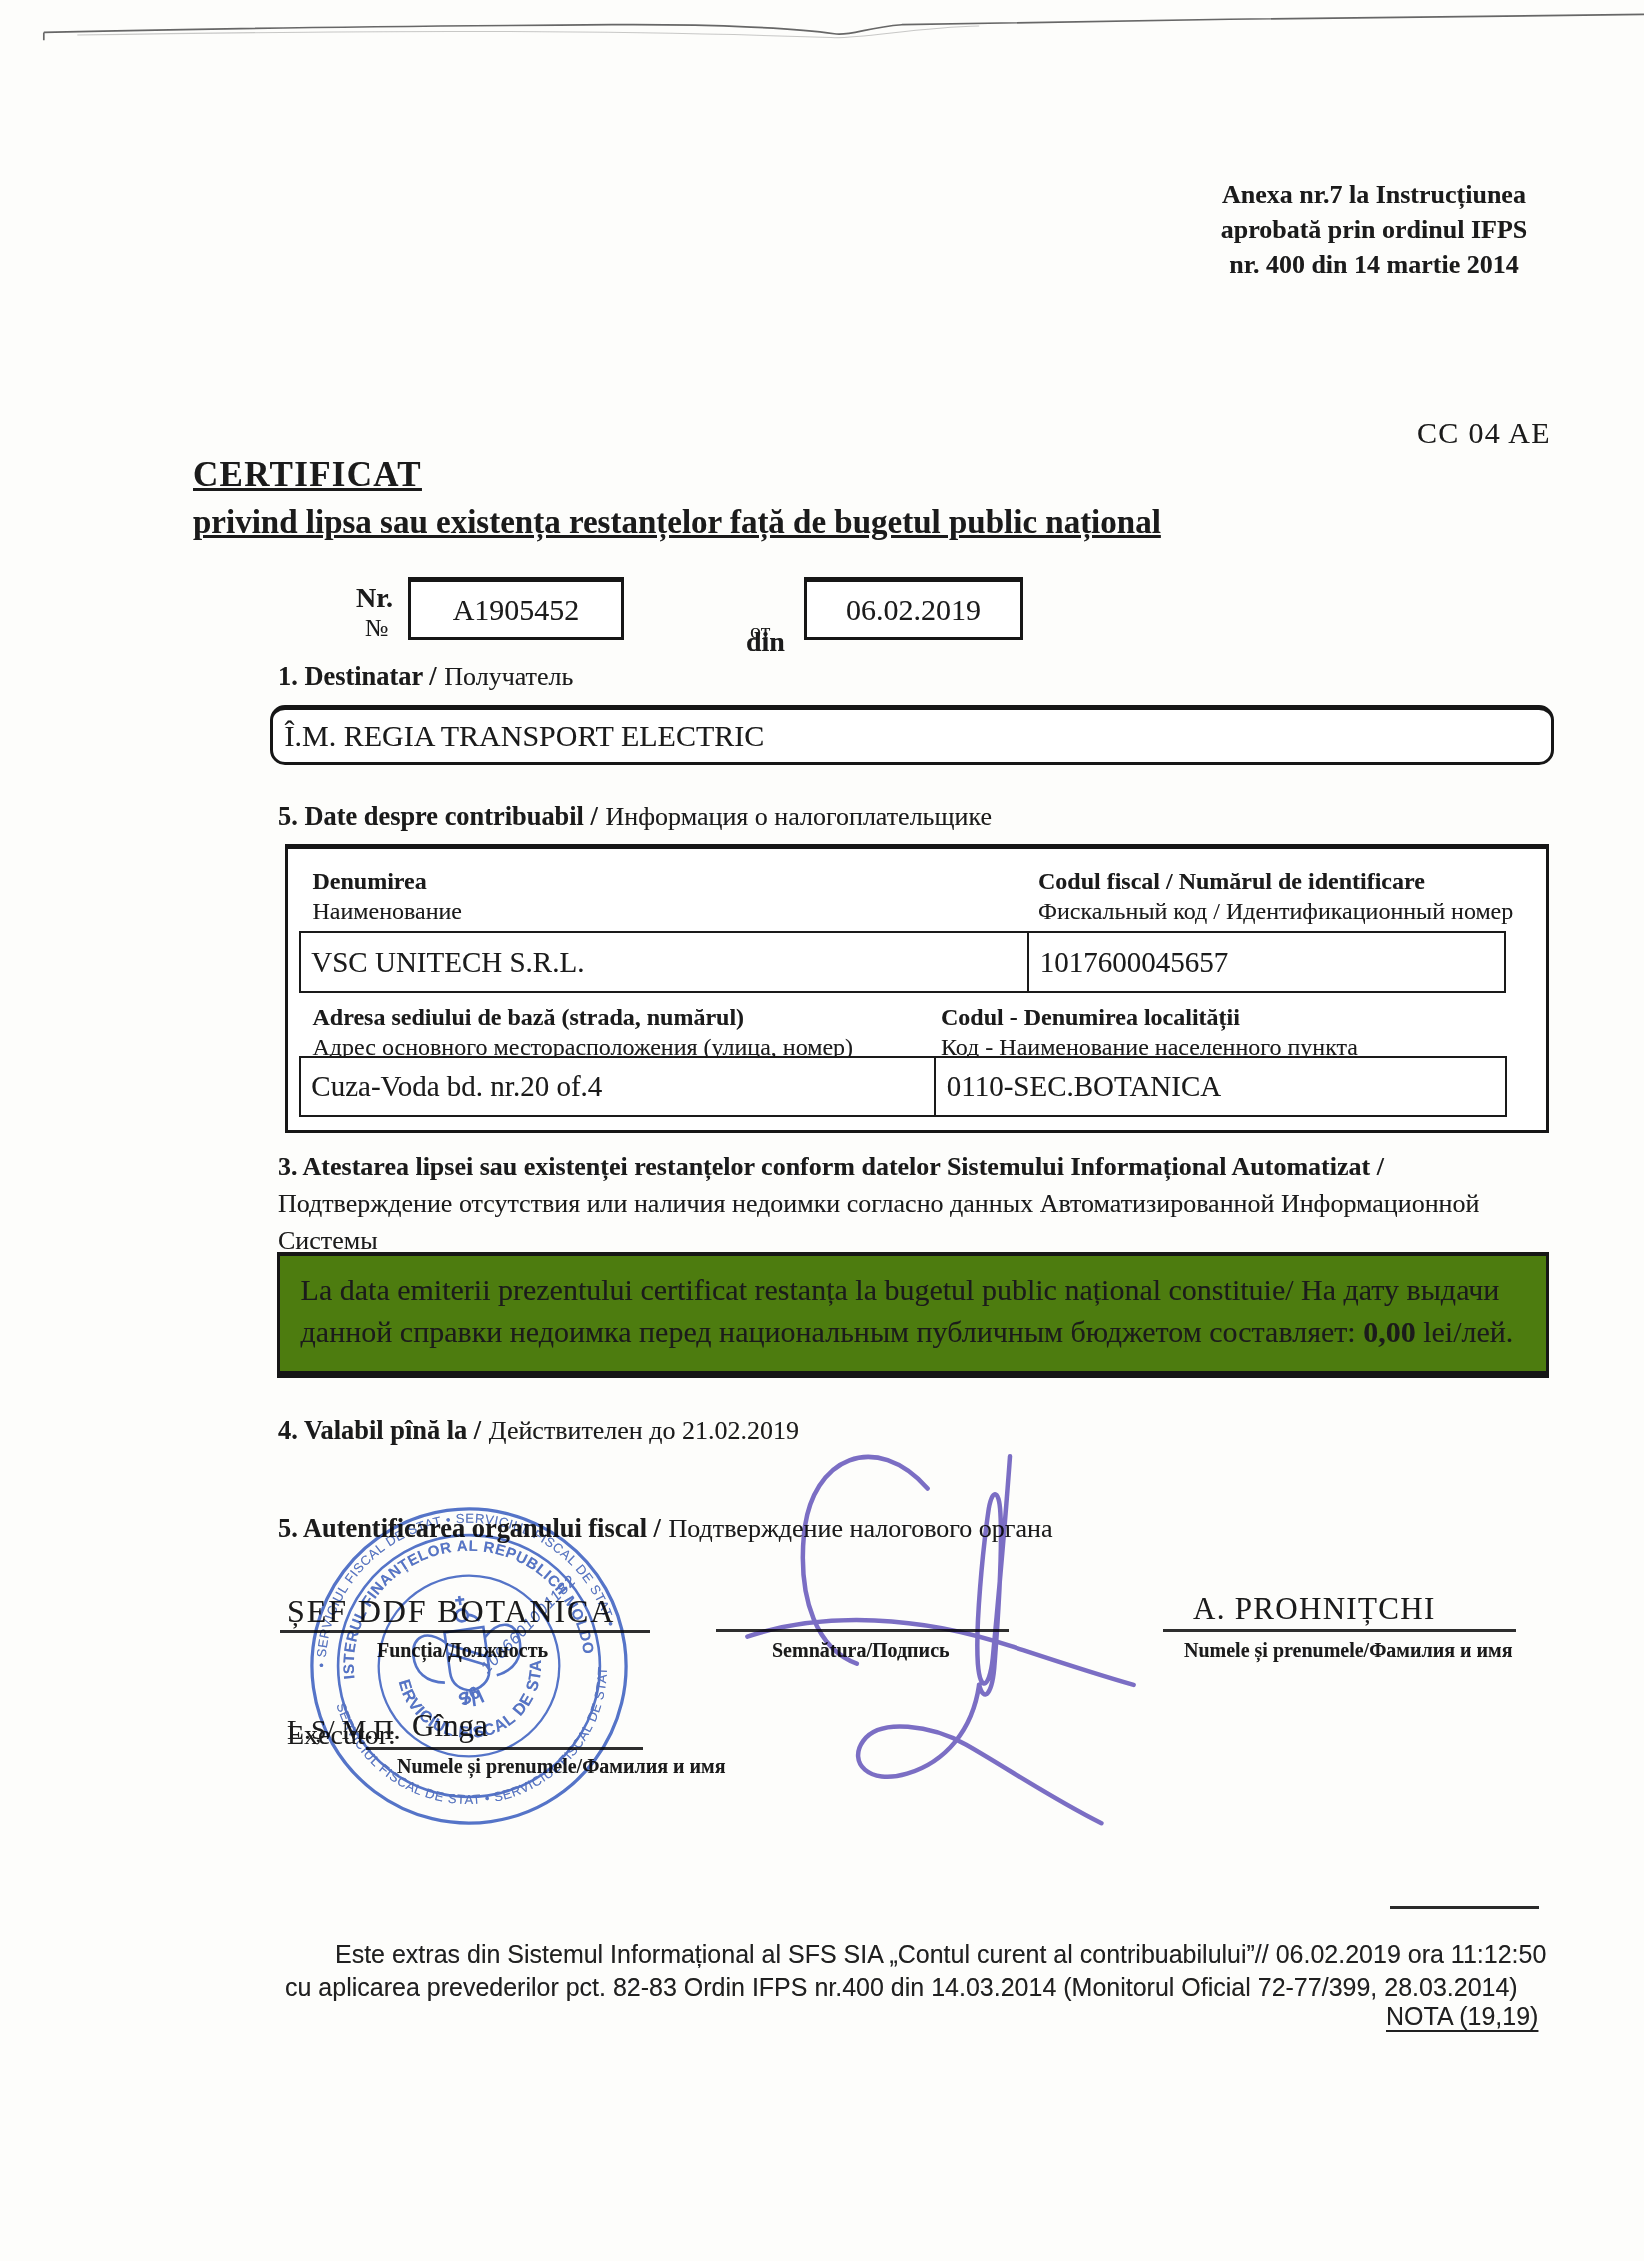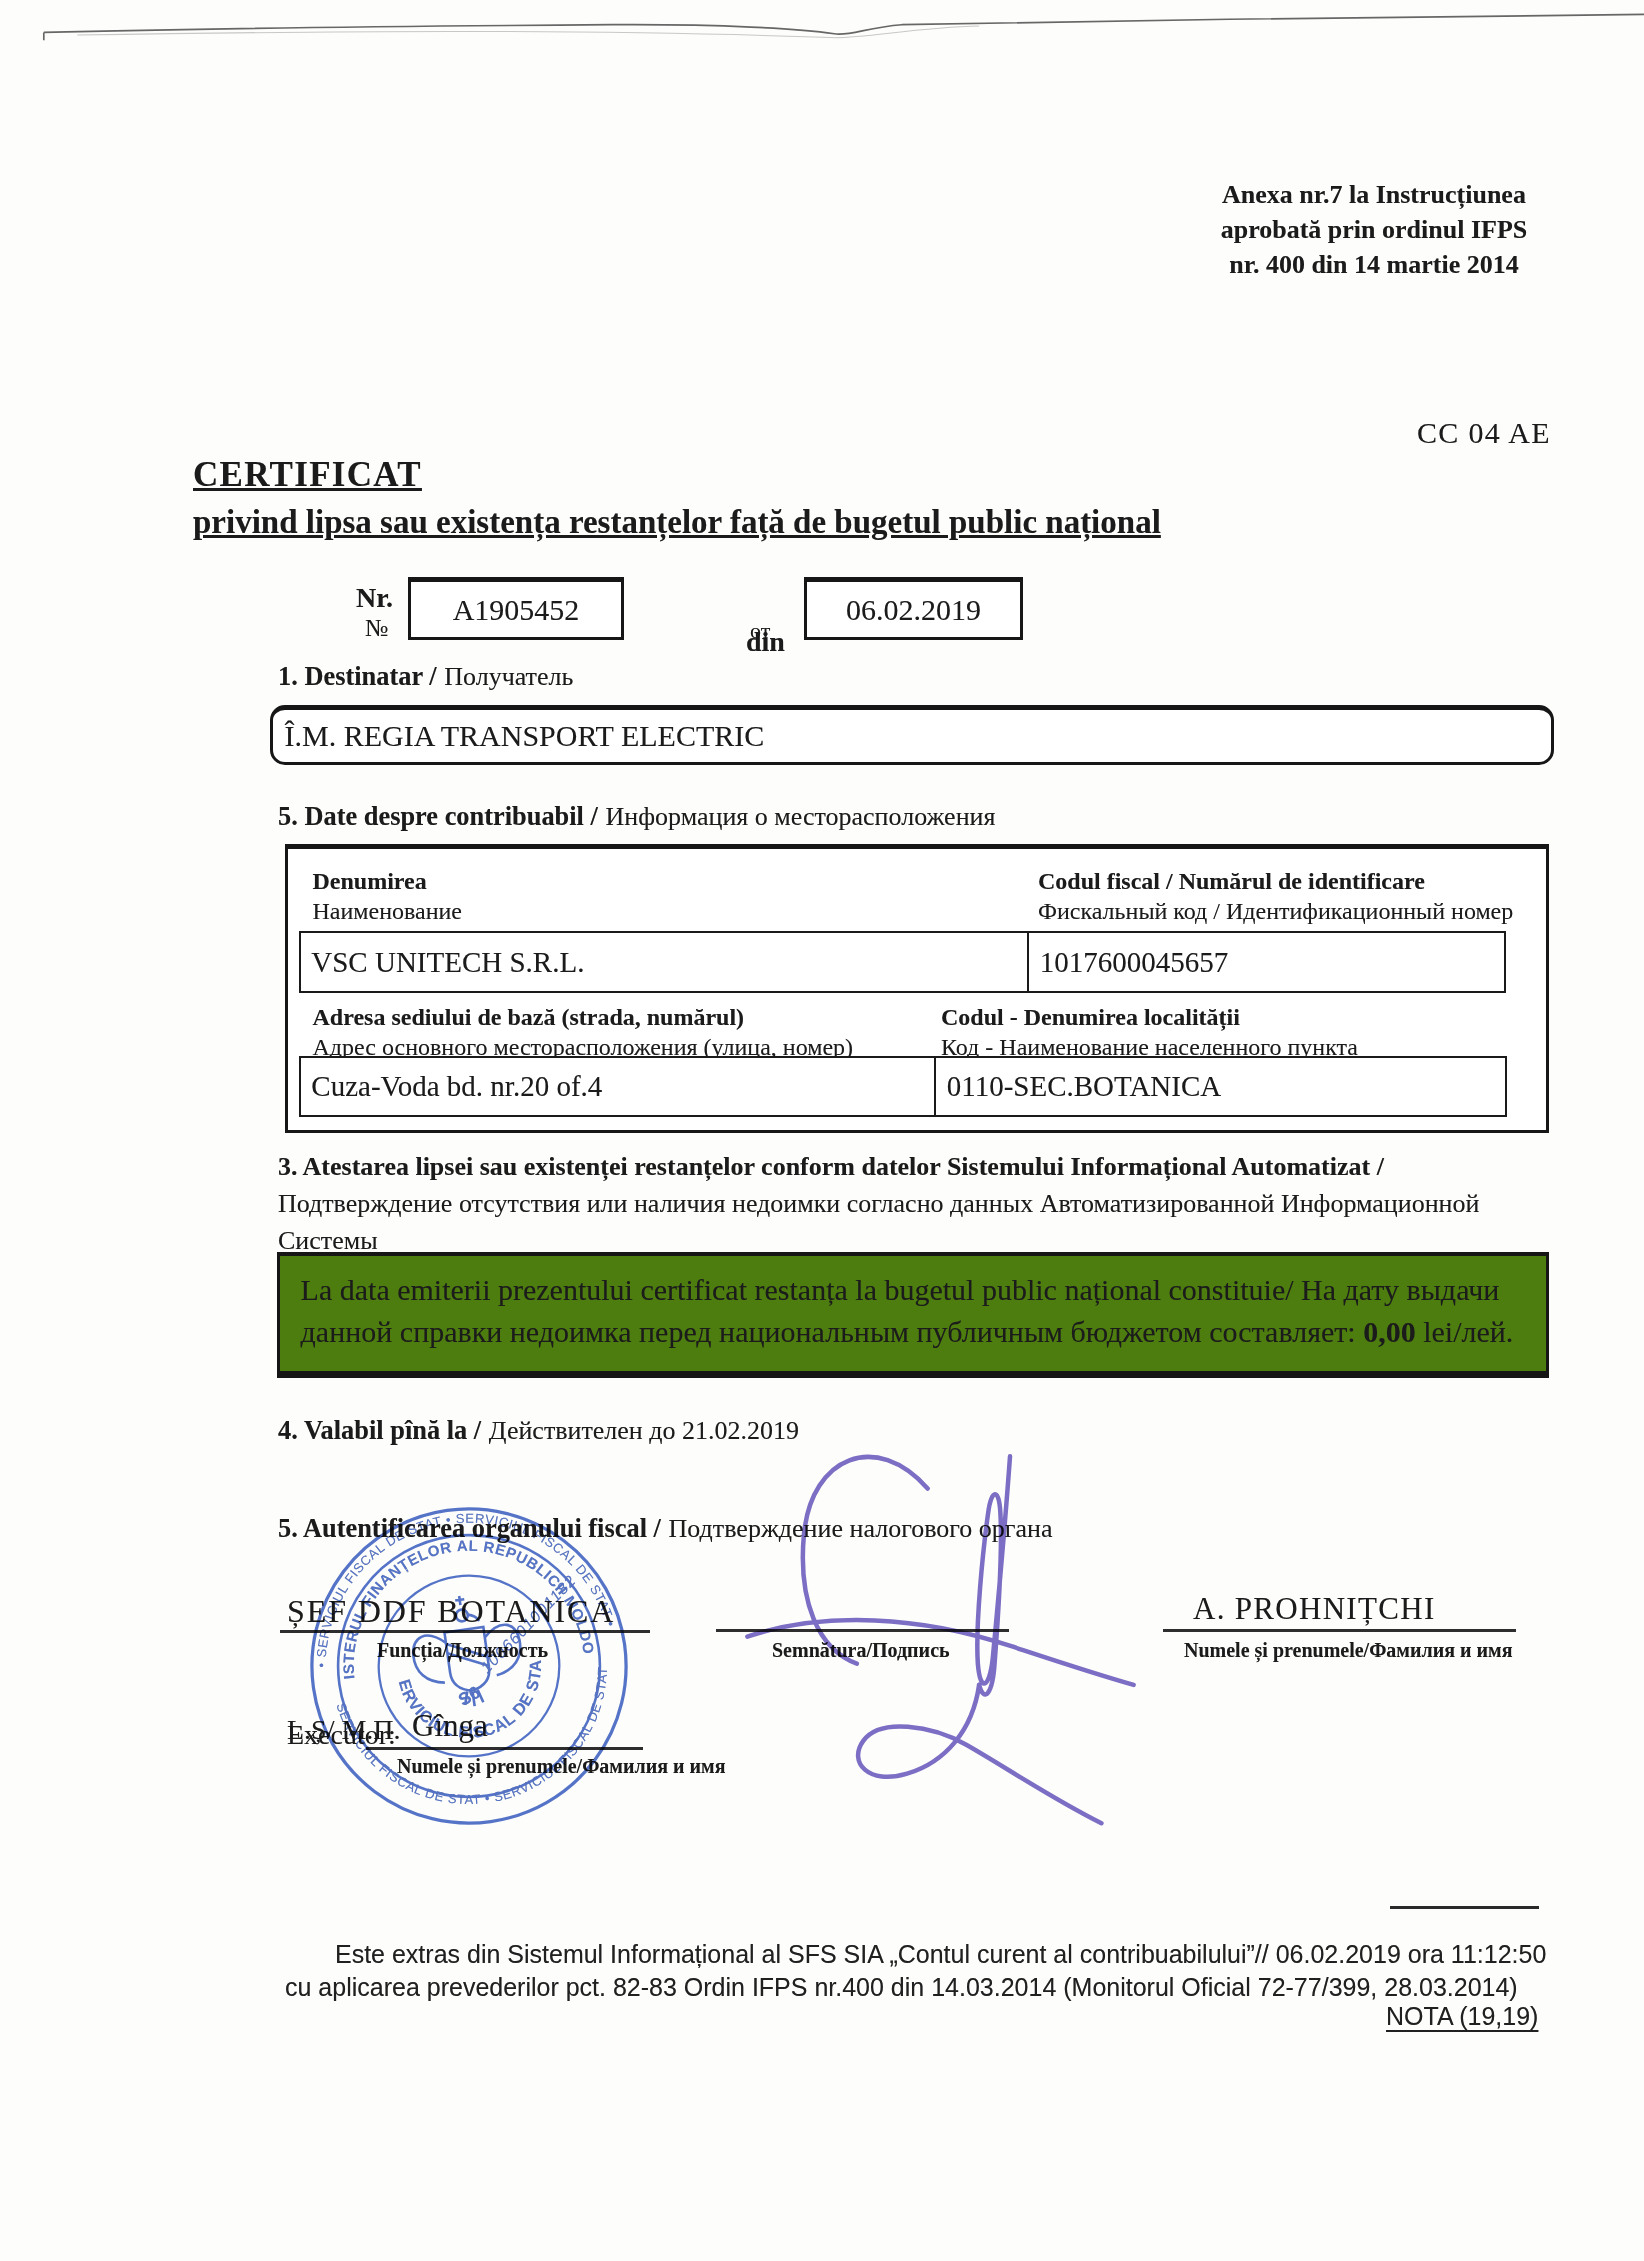--- a/index.html
+++ b/index.html
@@ -105,21 +105,21 @@
   </div>
 
   <div class="abs sec-h" style="left:278px;top:661px;">
     <span class="b">1. Destinatar /</span><span class="ru">Получатель</span>
   </div>
   <div class="abs wide-box sec1-val" style="left:270px;top:705px;width:1266px;height:43px;border-radius:15px;">
     <span>Î.M. REGIA TRANSPORT ELECTRIC</span>
   </div>
 
   <div class="abs sec-h" style="left:278px;top:801px;">
-    <span class="b">5. Date despre contribuabil /</span><span class="ru">Информация о месторасположения</span>
+    <span class="b">5. Date despre contribuabil /</span><span class="ru">Информация о налогоплательщике</span>
   </div>
 
   <div class="abs wide-box" style="left:285px;top:844px;width:1258px;height:281px;">
     <div class="abs lbl" style="left:24.5px;top:17px;">
       <span class="b">Denumirea</span>
       <span>Наименование</span>
     </div>
     <div class="abs lbl" style="left:750px;top:17px;">
       <span class="b">Codul fiscal / Numărul de identificare</span>
       <span>Фискальный код / Идентификационный номер</span>

